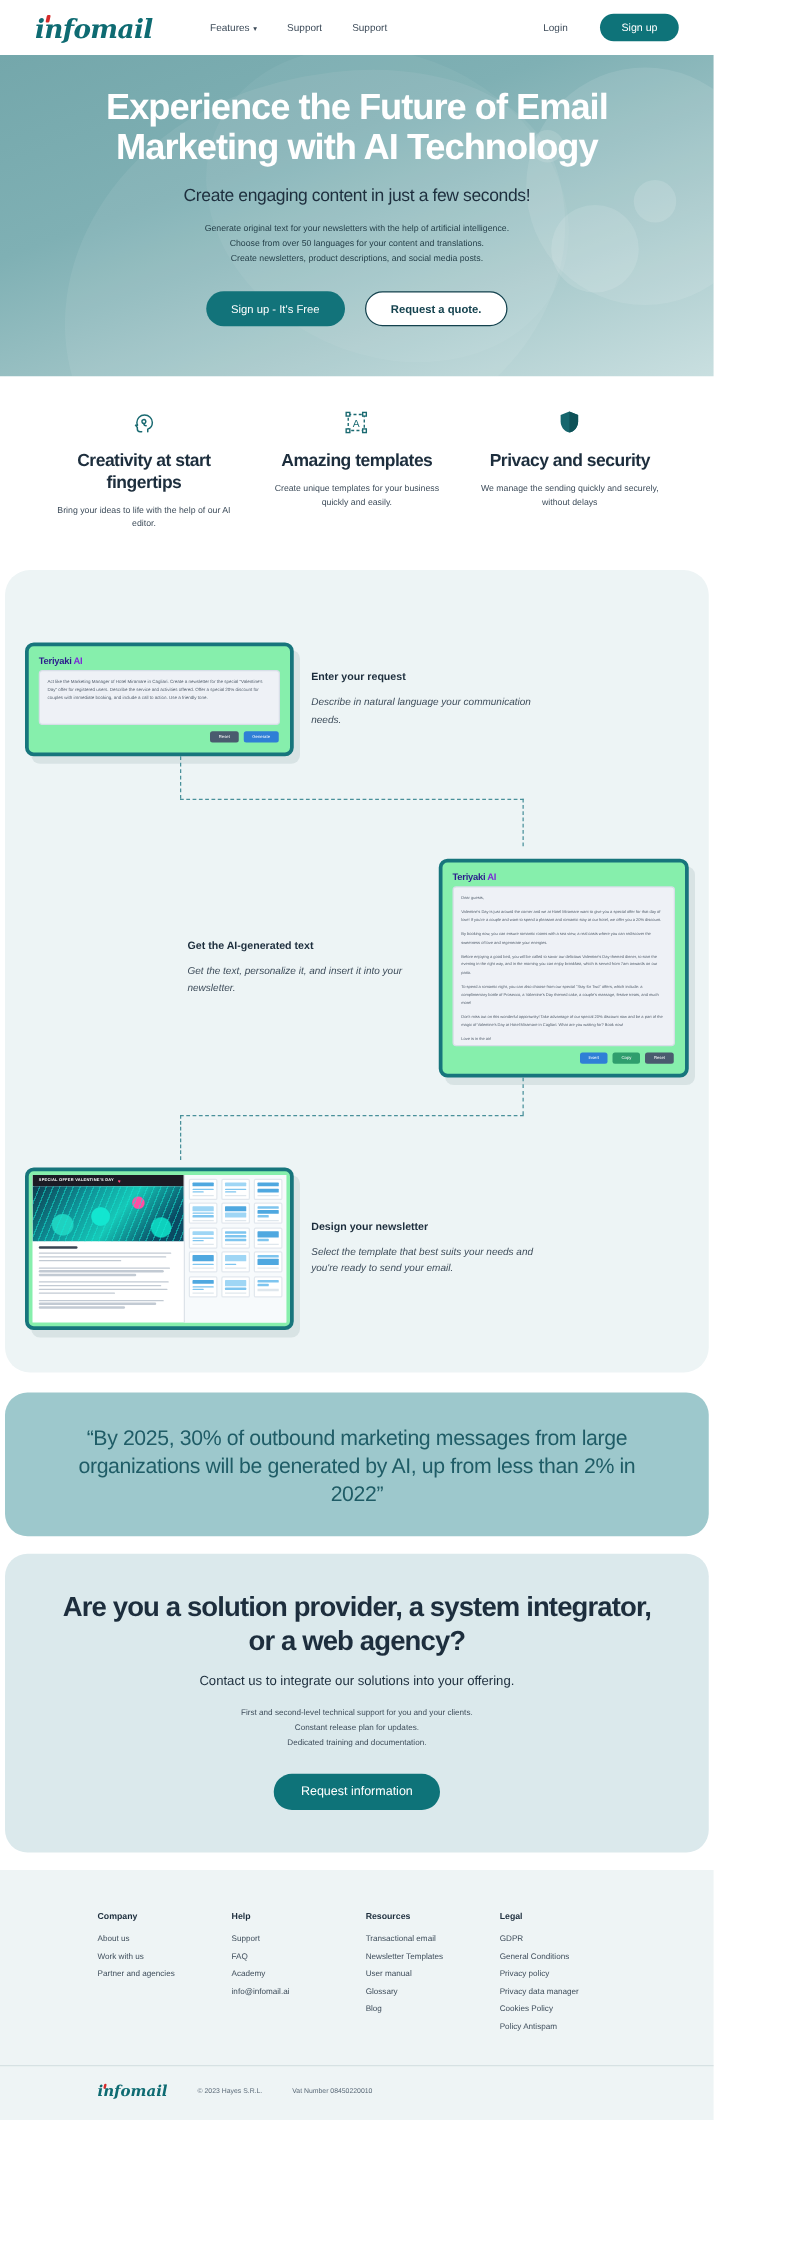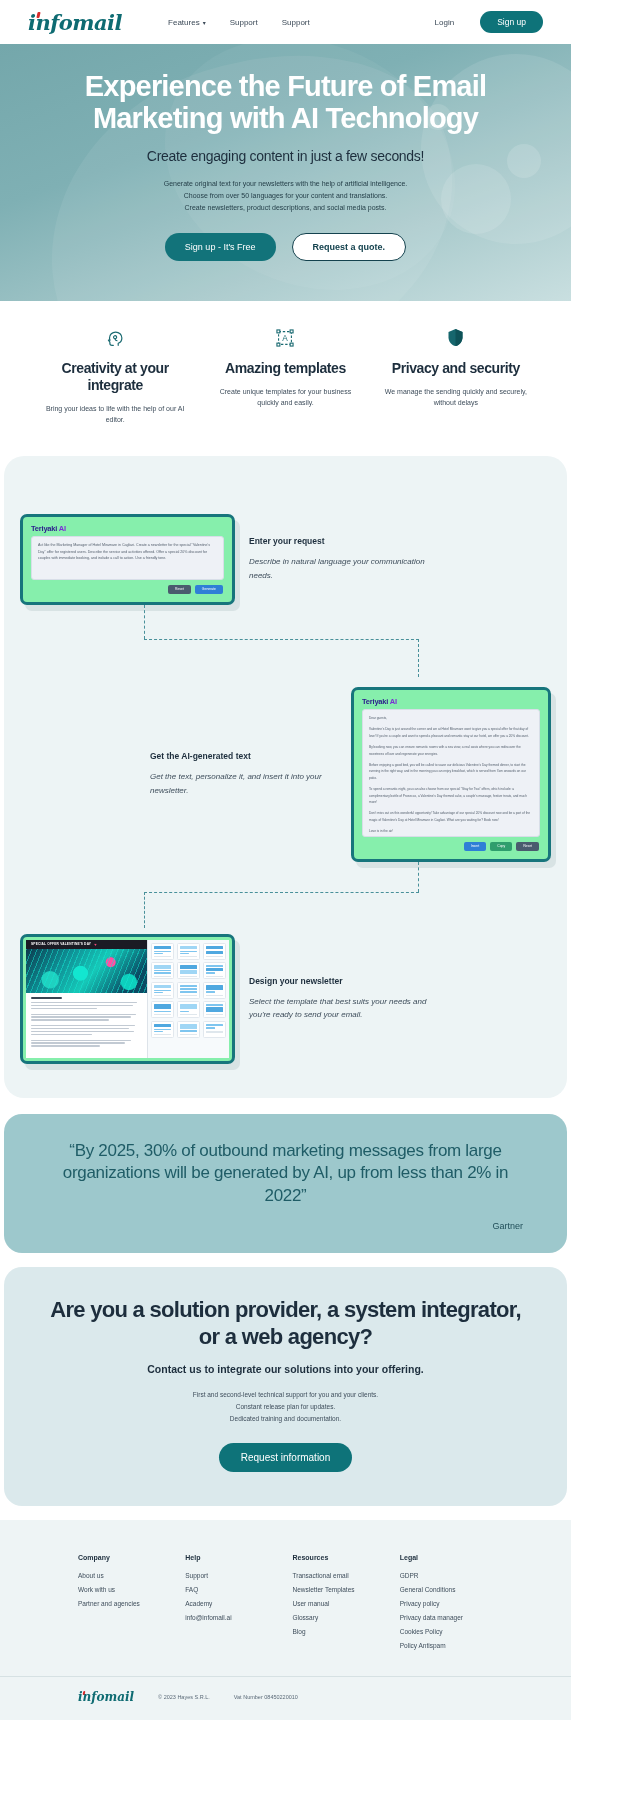--- a/index.html
+++ b/index.html
@@ -366,21 +366,21 @@
   .cta-title {
     font-size: 22px;
     font-weight: bold;
     line-height: 1.2;
     color: #1d2e3d;
     letter-spacing: -0.7px;
   }
   .cta-sub {
     margin-top: 13px;
     font-size: 10.5px;
-    font-weight: bold;
+    font-weight: normal;
     color: #1d2e3d;
   }
   .cta-lines {
     margin-top: 14px;
     font-size: 6.5px;
     line-height: 1.85;
     color: #3e4d5b;
   }
   .btn-cta {
     margin-top: 18px;
@@ -483,21 +483,21 @@
   <div class="features">
 
     <div class="feat">
       <div class="feat-icon">
         <svg width="22" height="22" viewBox="0 0 24 24" fill="none" stroke="#1a6a71" stroke-width="1.3" stroke-linecap="round" stroke-linejoin="round">
           <path d="M15.5 20v-2.2c2.4-.9 4-3.1 4-5.8 0-3.6-3-6.5-6.8-6.5S6 8.4 6 12c0 1 .2 1.6.6 2.3H4.8l1.6 2.1v1.2c0 1.3 1 2.4 2.4 2.4h1.4"></path>
           <path d="M13.6 10.4a1.7 1.7 0 1 0-1.5 2.5 1.7 1.7 0 0 0 1.5-2.5z"></path>
           <path d="M12.1 12.9c0 1.2.9 2 2 2"></path>
         </svg>
       </div>
-      <div class="feat-title">Creativity at your integrate</div>
+      <div class="feat-title">Creativity at start fingertips</div>
       <div class="feat-desc">Bring your ideas to life with the help of our AI editor.</div>
     </div>
 
     <div class="feat">
       <div class="feat-icon">
         <svg width="22" height="22" viewBox="0 0 24 24" fill="none" stroke="#1a6a71" stroke-width="1.2">
           <rect x="5" y="5" width="14" height="14" stroke-dasharray="2.6 2"></rect>
           <rect x="3.2" y="3.2" width="3.2" height="3.2" fill="#fff"></rect>
           <rect x="17.6" y="3.2" width="3.2" height="3.2" fill="#fff"></rect>
           <rect x="3.2" y="17.6" width="3.2" height="3.2" fill="#fff"></rect>
@@ -703,21 +703,20 @@
       </div>
       <div class="step-text">
         <div class="step-h">Design your newsletter</div>
         <div class="step-p">Select the template that best suits your needs and you're ready to send your email.</div>
       </div>
     </div>
   </div>
 
   <div class="quote">
     <div class="quote-text">“By 2025, 30% of outbound marketing messages from large organizations will be generated by AI, up from less than 2% in 2022”</div>
-    <div class="quote-attr">Gartner</div>
   </div>
 
   <div class="cta">
     <h2 class="cta-title">Are you a solution provider, a system integrator, or a web agency?</h2>
     <div class="cta-sub">Contact us to integrate our solutions into your offering.</div>
     <div class="cta-lines">
       <div>First and second-level technical support for you and your clients.</div>
       <div>Constant release plan for updates.</div>
       <div>Dedicated training and documentation.</div>
     </div>

